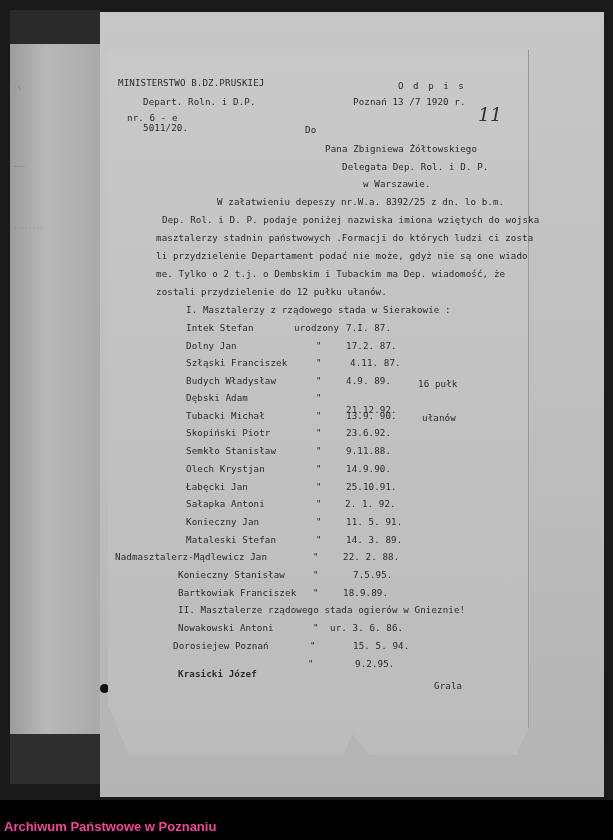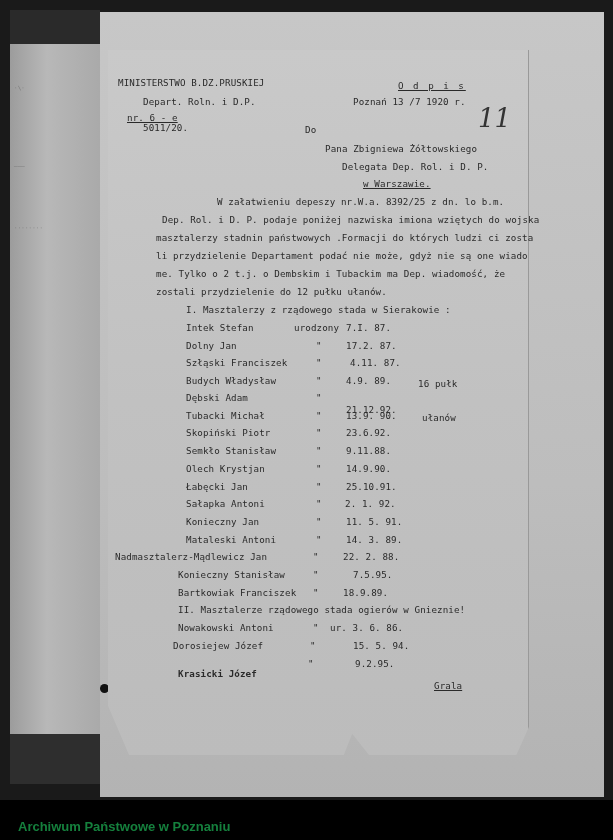--- a/index.html
+++ b/index.html
@@ -22,24 +22,24 @@
     position: absolute; left: 100px; top: 12px; width: 504px; height: 785px;
     background: linear-gradient(180deg, #c7c7c7, #bdbdbd 60%, #b3b3b3);
   }
   .page {
     position: absolute; left: 108px; top: 50px; width: 420px; height: 705px;
     background: linear-gradient(180deg, #c9c9c9, #c1c1c1 50%, #bcbcbc);
     border-right: 1px solid #999;
     clip-path: polygon(0 0, 100% 0, 100% 96%, 97% 100%, 62% 100%, 58% 97%, 56% 100%, 5% 100%, 0 93%);
   }
   .t { position: absolute; color: #2a2a2a; font-size: 9.2px; white-space: nowrap; letter-spacing: 0.1px; }
-  .u { text-decoration: underline; }
+  .u { }
   .b { font-weight: bold; margin-top: 10px; }
-  .handnum { position: absolute; left: 478px; top: 103px; font-family: "DejaVu Serif", serif; font-style: italic; font-size: 26px; color: #333; }
-  .footer { position: absolute; left: 18px; top: 819px; color: #15803d; font-family: "Liberation Sans", sans-serif; font-size: 13px; font-weight: bold; }
+  .handnum { position: absolute; left: 478px; top: 103px; font-family: "DejaVu Serif", serif; font-style: italic; font-size: 19px; color: #333; }
+  .footer { position: absolute; left: 4px; top: 819px; color: #ec4899; font-family: "Liberation Sans", sans-serif; font-size: 13px; font-weight: bold; }
   .punch { position: absolute; left: 100px; top: 684px; width: 9px; height: 9px; border-radius: 50%; background: #111; }
 </style>
 </head>
 <body>
 
 <div class="frame">
   <div class="left-dark-top"></div>
   <div class="left-strip">
     <div class="ghost" style="top:40px">·/·</div>
     <div class="ghost" style="top:118px">———</div>
@@ -117,21 +117,21 @@
   <div class="t" style="left:346px;top:481px">25.10.91.</div>
 
   <div class="t" style="left:186px;top:498px">Sałapka Antoni</div>
   <div class="t" style="left:316px;top:498px">"</div>
   <div class="t" style="left:345px;top:498px">2. 1. 92.</div>
 
   <div class="t" style="left:186px;top:516px">Konieczny Jan</div>
   <div class="t" style="left:316px;top:516px">"</div>
   <div class="t" style="left:346px;top:516px">11. 5. 91.</div>
 
-  <div class="t" style="left:186px;top:534px">Mataleski Antoni</div>
+  <div class="t" style="left:186px;top:534px">Mataleski Stefan</div>
   <div class="t" style="left:316px;top:534px">"</div>
   <div class="t" style="left:346px;top:534px">14. 3. 89.</div>
 
   <div class="t" style="left:115px;top:551px">Nadmasztalerz-Mądlewicz Jan</div>
   <div class="t" style="left:313px;top:551px">"</div>
   <div class="t" style="left:343px;top:551px">22. 2. 88.</div>
 
   <div class="t" style="left:178px;top:569px">Konieczny Stanisław</div>
   <div class="t" style="left:313px;top:569px">"</div>
   <div class="t" style="left:353px;top:569px">7.5.95.</div>
@@ -142,21 +142,21 @@
 
   <div class="t" style="left:418px;top:378px">16 pułk</div>
   <div class="t" style="left:422px;top:412px">ułanów</div>
 
   <div class="t" style="left:178px;top:604px">II. Masztalerze rządowego stada ogierów w Gnieznie!</div>
 
   <div class="t" style="left:178px;top:622px">Nowakowski Antoni</div>
   <div class="t" style="left:313px;top:622px">"</div>
   <div class="t" style="left:330px;top:622px">ur. 3. 6. 86.</div>
 
-  <div class="t" style="left:173px;top:640px">Dorosiejew Józef</div>
+  <div class="t" style="left:173px;top:640px">Dorosiejew Poznań</div>
   <div class="t" style="left:310px;top:640px">"</div>
   <div class="t" style="left:353px;top:640px">15. 5. 94.</div>
 
   <div class="t b" style="left:178px;top:658px">Krasicki Józef</div>
   <div class="t" style="left:308px;top:658px">"</div>
   <div class="t" style="left:355px;top:658px">9.2.95.</div>
 
   <div class="t u" style="left:434px;top:680px">Grala</div>
 </div>
 

